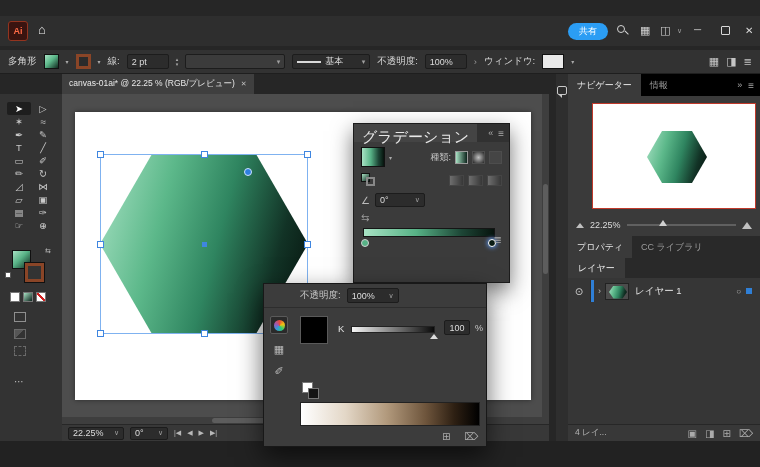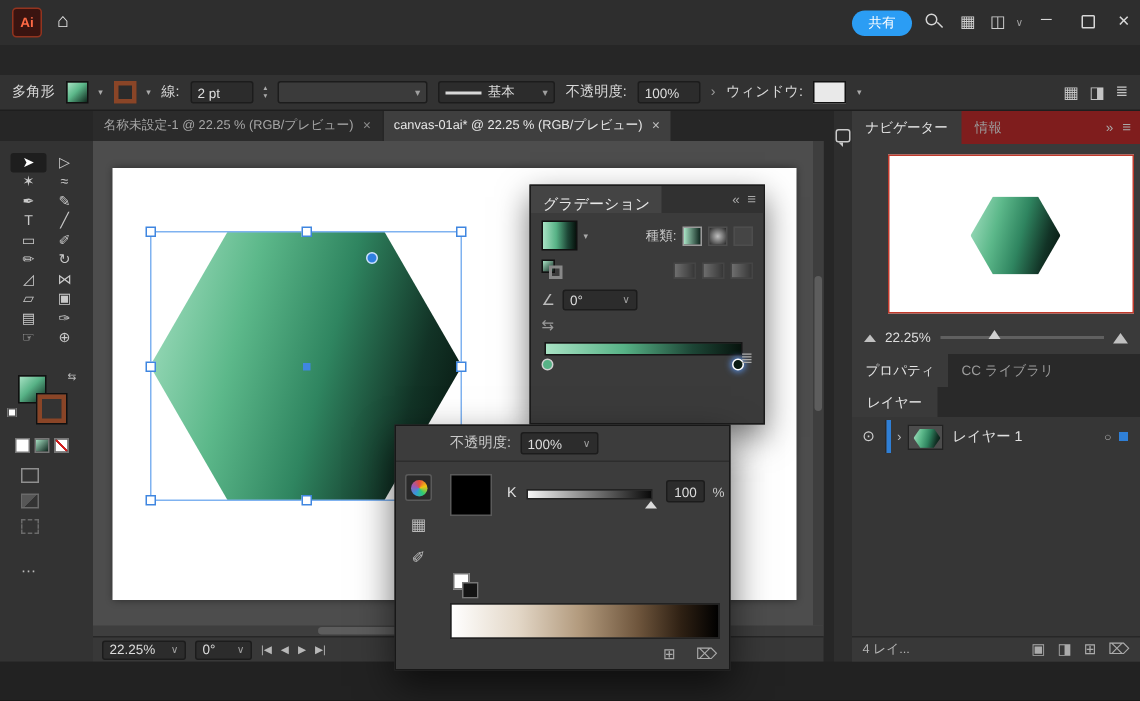--- a/index.html
+++ b/index.html
@@ -22,21 +22,21 @@
   .ptab-active{background:#3a3a3a;color:#e6e6e6}
   .ptab-idle{color:#9c9c9c}
 </style>
 </head>
 <body>
 
 <div id="app">
 
   <div class="abs" style="left:0;top:441px;width:760px;height:26px;background:#222"></div>
 
-  <div class="abs" style="left:0;top:0;width:760px;height:30px;background:#2e2e2e">
+  <div class="abs" style="left:0;top:16px;width:760px;height:30px;background:#2e2e2e">
     <div class="abs flex" style="left:8px;top:5px;width:20px;height:20px;background:#3a1410;border:1px solid #93341f;border-radius:3px;justify-content:center;font-weight:bold;font-size:9px;color:#ff6a45">Ai</div>
     <span class="abs" style="left:38px;top:6px;font-size:13px;color:#e8e8e8">⌂</span>
     <div class="abs flex" style="left:568px;top:7px;width:40px;height:17px;background:#2b9df4;border-radius:9px;justify-content:center;color:#fff;font-size:9px">共有</div>
     <div class="abs" style="left:617px;top:9px;width:12px;height:12px">
       <span style="position:absolute;left:0;top:0;width:8px;height:8px;border:1.3px solid #d5d5d5;border-radius:50%"></span>
       <span style="position:absolute;left:7px;top:7px;width:5px;height:1.4px;background:#d5d5d5;transform:rotate(45deg)"></span>
     </div>
     <span class="abs" style="left:640px;top:8px;font-size:11px;color:#cfcfcf">▦</span>
     <span class="abs" style="left:660px;top:8px;font-size:11px;color:#cfcfcf">◫</span>
     <span class="abs" style="left:677px;top:11px;font-size:7px;color:#9e9e9e">∨</span>
@@ -76,24 +76,20 @@
     <span>ウィンドウ:</span>
     <span style="width:22px;height:15px;background:#e9e9e9;border:1px solid #111"></span>
     <span style="font-size:6px;color:#aaa">▾</span>
     <span class="grow"></span>
     <span style="font-size:11px;color:#c5c5c5">▦</span>
     <span style="font-size:11px;color:#c5c5c5">◨</span>
     <span style="font-size:10px;color:#c5c5c5">≣</span>
   </div>
 
   <div class="abs flex" style="left:0;top:74px;width:556px;height:20px;background:#262626;padding-left:62px;gap:1px">
-    <div class="flex" style="height:20px;background:#2b2b2b;color:#a6a6a6;padding:0 7px;gap:6px;font-size:8.5px;white-space:nowrap">
-      <span>名称未設定-1 @ 22.25 % (RGB/プレビュー)</span>
-      <span style="font-size:7px;color:#8a8a8a">✕</span>
-    </div>
     <div class="flex" style="height:20px;background:#3f3f3f;color:#e8e8e8;padding:0 7px;gap:6px;font-size:8.5px;white-space:nowrap">
       <span>canvas-01ai* @ 22.25 % (RGB/プレビュー)</span>
       <span style="font-size:7px;color:#bdbdbd">✕</span>
     </div>
   </div>
 
   <div class="abs" style="left:0;top:94px;width:62px;height:347px;background:#333">
     <div style="display:grid;grid-template-columns:24px 24px;justify-content:center;padding-top:8px">
       <span class="tool tool-active">➤</span>
       <span class="tool">▷</span>
@@ -171,21 +167,21 @@
     <span style="font-size:7px;color:#b8b8b8">▶|</span>
   </div>
 
   <div class="abs" style="left:556px;top:74px;width:12px;height:367px;background:#2e2e2e">
     <div class="abs" style="left:1px;top:12px;width:10px;height:9px;border:1px solid #c9c9c9;border-radius:2px">
       <span style="position:absolute;left:1px;top:8px;width:0;height:0;border-left:3px solid transparent;border-top:3px solid #c9c9c9"></span>
     </div>
   </div>
 
   <div class="abs" style="left:568px;top:74px;width:192px;height:367px;background:#333">
-    <div class="abs flex" style="left:0;top:0;width:192px;height:22px;background:#7f1d1d">
+    <div class="abs flex" style="left:0;top:0;width:192px;height:22px;background:#000000">
       <span class="ptab ptab-active">ナビゲーター</span>
       <span class="ptab ptab-idle">情報</span>
       <span class="grow"></span>
       <span style="color:#aaa;padding-right:6px;font-size:9px">»</span>
       <span style="color:#aaa;padding-right:6px;font-size:10px">≡</span>
     </div>
     <div class="abs" style="left:0;top:22px;width:192px;height:118px;background:#3a3a3a">
       <div class="abs" style="left:24px;top:7px;width:164px;height:106px;background:#fff;border:1px solid #c0392b">
         <div class="abs hex grad-green" style="left:54px;top:27px;width:60px;height:52px"></div>
       </div>
@@ -225,21 +221,21 @@
       <span class="grow"></span>
       <span style="font-size:10px;color:#ababab">▣</span>
       <span style="font-size:10px;color:#ababab">◨</span>
       <span style="font-size:10px;color:#ababab">⊞</span>
       <span style="font-size:10px;color:#ababab">⌦</span>
     </div>
   </div>
 
   <div class="abs" style="left:353px;top:123px;width:157px;height:160px;background:#3b3b3b;border:1px solid #1c1c1c;box-shadow:0 8px 20px rgba(0,0,0,.55);z-index:20">
     <div class="flex" style="height:18px;background:#313131">
-      <span style="height:18px;line-height:18px;padding:4px 8px;background:#444;color:#e8e8e8;font-size:10px">グラデーション</span>
+      <span style="height:18px;line-height:18px;padding:4px 8px;background:#444;color:#e8e8e8;font-size:15px">グラデーション</span>
       <span class="grow"></span>
       <span style="color:#aaa;font-size:9px;padding-right:5px">«</span>
       <span style="color:#aaa;font-size:10px;padding-right:5px">≡</span>
     </div>
     <div style="padding:5px 7px">
       <div class="flex" style="gap:4px">
         <span style="width:24px;height:20px;border:1px solid #111;background:linear-gradient(90deg,#a8e2c4,#57b286 40%,#1d4636 75%,#07130d)"></span>
         <span style="font-size:6px;color:#aaa">▾</span>
         <span class="grow"></span>
         <span style="font-size:9px;color:#c9c9c9">種類:</span>

